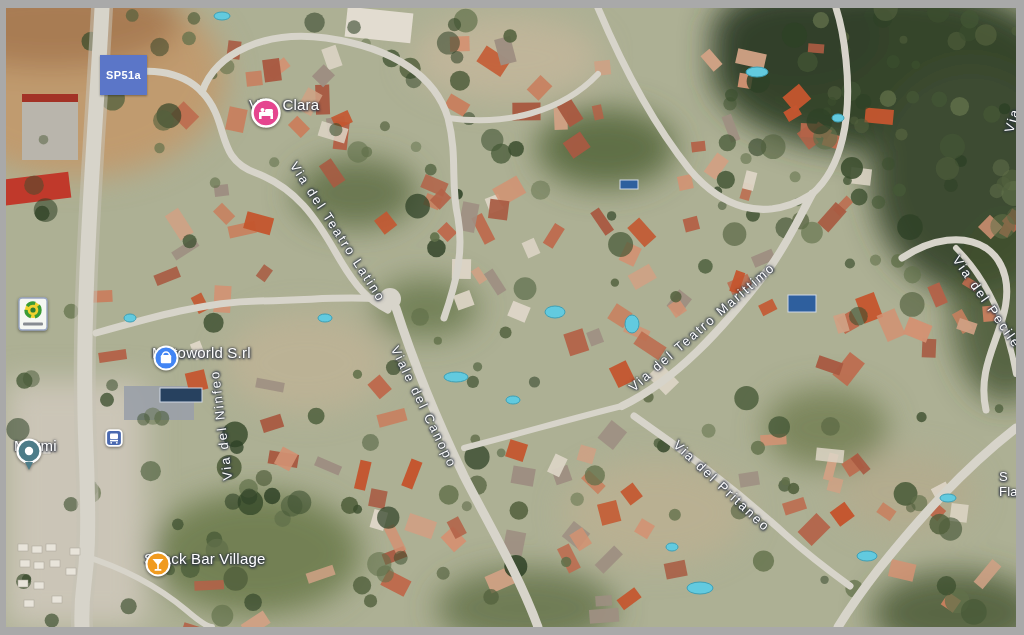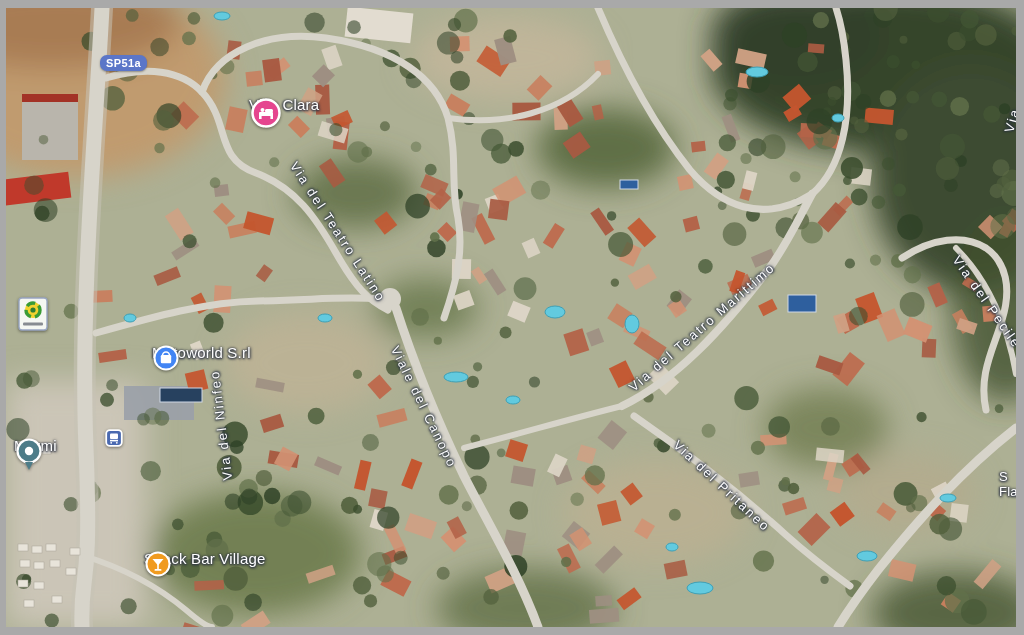--- a/index.html
+++ b/index.html
@@ -17,21 +17,21 @@
   }
   .poi{position:absolute;display:flex;align-items:center;gap:6px;cursor:pointer;}
   .poi-label{
     color:#fff;font-size:15px;font-weight:500;letter-spacing:.2px;white-space:nowrap;
     text-shadow:0 1px 2px rgba(50,55,70,.95),0 0 3px rgba(50,55,70,.9),1px 1px 3px rgba(50,55,70,.85),-1px 0 2px rgba(50,55,70,.7);
   }
   .poi-label.small{font-size:13px;line-height:15px;}
   .marker{filter:drop-shadow(0 1px 1.5px rgba(0,0,0,.45));flex:0 0 auto;}
 
   .road-badge{
-    position:absolute;padding:2px 6px;border-radius:7px;
+    position:absolute;padding:14px 6px;border-radius:0;
     font-size:11px;font-weight:bold;color:#fff;letter-spacing:.4px;
     box-shadow:0 1px 2px rgba(0,0,0,.35);
   }
   .rot{transform-origin:center center;}
 </style>
 </head>
 <body>
 
 <div class="frame">
   <div class="map-viewport">

